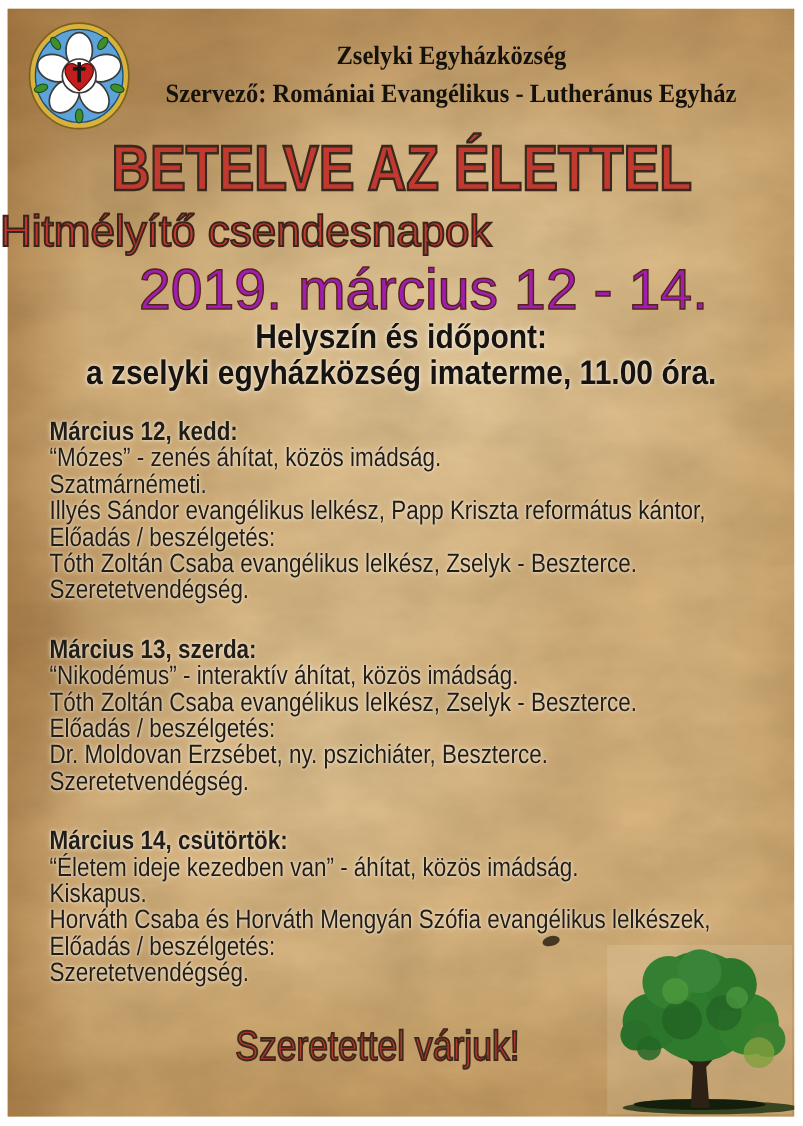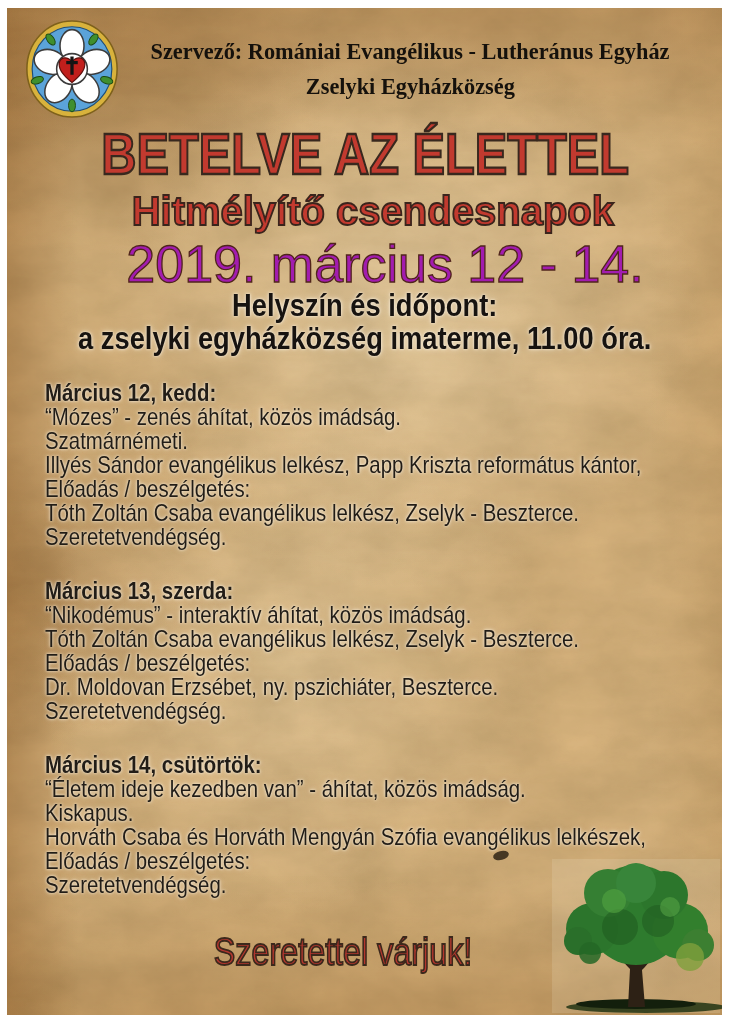--- a/index.html
+++ b/index.html
@@ -35,22 +35,22 @@
   }
   .organizer .sx{transform:scaleX(.93);transform-origin:50% 50%;}
   .logo{position:absolute;left:24px;top:17px;width:96px;height:104px;}
   .title{
     position:absolute;left:0;top:120px;width:730px;text-align:center;
     font-size:58px;font-weight:800;letter-spacing:0;
     color:#c23a2f;-webkit-text-stroke:2.3px #38281e;
   }
   .title .sx{transform:scaleX(.84);transform-origin:50% 50%;}
   .subtitle{
-    position:absolute;left:0;top:189px;width:614px;text-align:right;
-    font-size:40px;font-weight:700;color:#c23a2f;-webkit-text-stroke:1.8px #3a241c;
+    position:absolute;left:0;top:189px;width:614px;text-align:left;
+    font-size:40px;font-weight:400;color:#c23a2f;-webkit-text-stroke:1.8px #3a241c;
   }
   .date{
     position:absolute;left:0;top:234px;width:730px;text-align:center;
     font-size:52px;font-weight:400;color:#a21caf;padding-left:20px;-webkit-text-stroke:1.3px #50241c;
   }
   .venue{
     position:absolute;left:0;top:289px;width:730px;text-align:center;
     font-size:31px;font-weight:700;color:#171310;line-height:33px;
     text-shadow:0 0 3px rgba(255,250,238,.9),0 0 7px rgba(255,250,238,.55);
   }
@@ -141,22 +141,22 @@
             <ellipse cx="50" cy="30" rx="12.5" ry="17"></ellipse>
           </g>
         <circle cx="50" cy="54" r="16"></circle>
       </g>
       <path d="M50 68 C40 60 35 53 37 46.5 C39 41.5 45 40.5 50 46.5 C55 40.5 61 41.5 63 46.5 C65 53 60 60 50 68 Z" fill="#c11f1c" stroke="#5e0f0c" stroke-width="1.2"></path>
       <rect x="48.3" y="41" width="3.4" height="19" fill="#141414"></rect>
       <rect x="44" y="45.6" width="12" height="3.4" fill="#141414"></rect>
     </svg>
 
     <div class="organizer">
+      <div><span class="sx">Zselyki Egyházközség</span></div>
       <div><span class="sx">Szervező: Romániai Evangélikus - Lutheránus Egyház</span></div>
-      <div><span class="sx">Zselyki Egyházközség</span></div>
     </div>
 
     <div class="title">
       <span class="sx">BETELVE AZ ÉLETTEL</span>
     </div>
 
     <div class="subtitle">
       <span class="sx">Hitmélyítő csendesnapok</span>
     </div>
 

